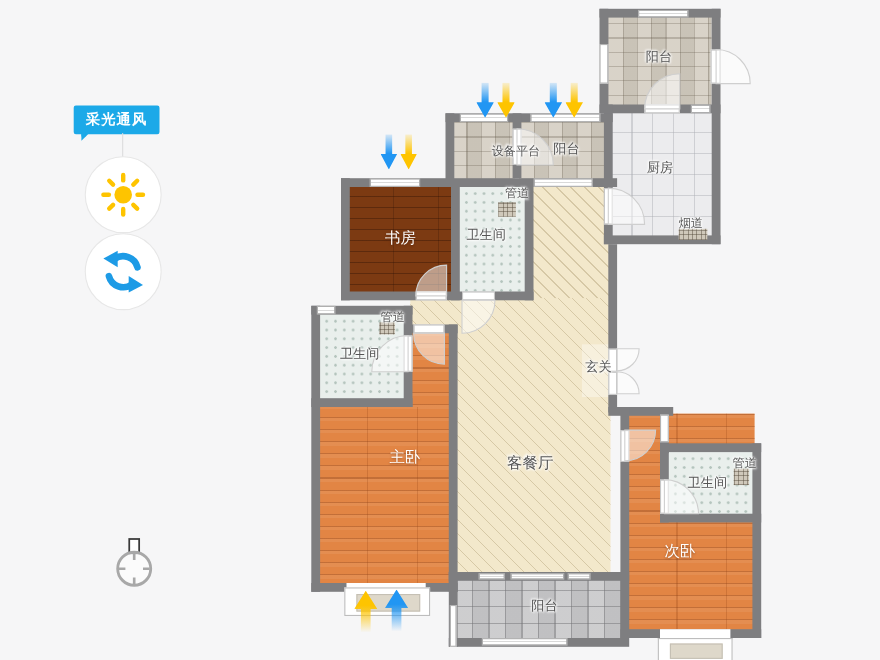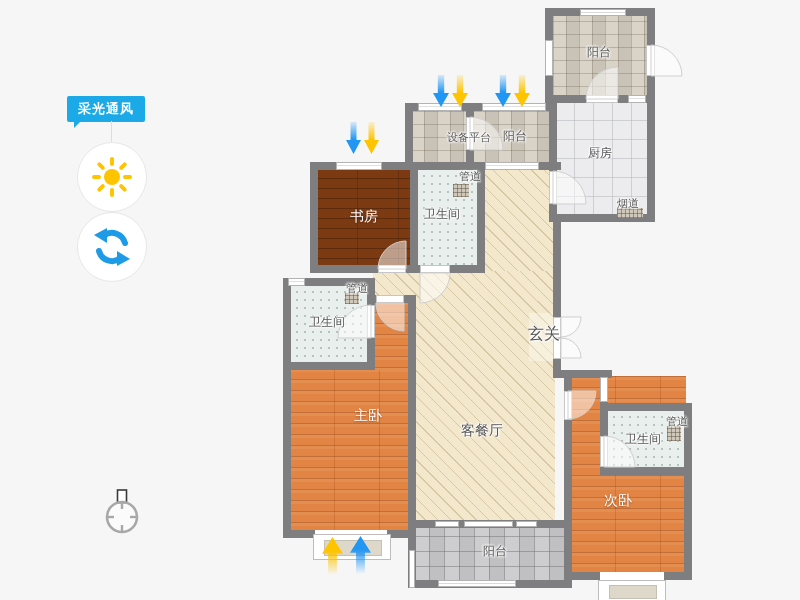--- a/index.html
+++ b/index.html
@@ -81,21 +81,21 @@
   
   .bay{background:#fff;border:1px solid #bdbdbd;}
   .bay>div{position:absolute;background:#ded8ca;border:1px solid #c5c0b4;}
   
   .rl,.rlw{
     transform:translate(-50%,-50%);white-space:nowrap;font-size:12px;color:#555;
     text-shadow:0 0 2px #fff,0 0 3px #fff,1px 1px 2px #fff,-1px -1px 2px #fff;
   }
   .rlw{color:#fff;text-shadow:0 1px 2px rgba(60,20,0,.45);font-size:14px;}
   .s11{font-size:11px;}
-  .s13{font-size:16px;}
+  .s13{font-size:12px;}
   .s14{font-size:14px;}
   
   .ad,.au{pointer-events:none;}
   .ad{clip-path:polygon(50% 100%,0 56%,30% 56%,30% 0,70% 0,70% 56%,100% 56%);}
   .au{clip-path:polygon(50% 0,100% 44%,71% 44%,71% 100%,29% 100%,29% 44%,0 44%);}
   .ab.ad{background:linear-gradient(180deg,rgba(41,150,240,.15) 0,#2196f3 55%);}
   .ay.ad{background:linear-gradient(180deg,rgba(255,199,0,.15) 0,#fec400 55%);}
   .ab.au{background:linear-gradient(180deg,#2196f3 35%,rgba(41,150,240,0) 100%);}
   .ay.au{background:linear-gradient(180deg,#fec400 35%,rgba(255,199,0,0) 100%);}
   svg{display:block;}
@@ -265,21 +265,21 @@
 <span class="abs rl" style="left:515px;top:136px;">阳台</span>
 <span class="abs rl" style="left:600px;top:153px;">厨房</span>
 <span class="abs rl s11" style="left:628px;top:203px;">烟道</span>
 <span class="abs rl s11" style="left:470px;top:176px;">管道</span>
 <span class="abs rlw" style="left:364px;top:217px;">书房</span>
 <span class="abs rl" style="left:442px;top:214px;">卫生间</span>
 <span class="abs rl s11" style="left:357px;top:288px;">管道</span>
 <span class="abs rl" style="left:327px;top:322px;">卫生间</span>
 <span class="abs rl s13" style="left:544px;top:334px;">玄关</span>
 <span class="abs rlw" style="left:368px;top:416px;text-align:center;">主卧</span>
-<span class="abs rl s14" style="left:482px;top:431px;">客餐厅</span>
+<span class="abs rl s14" style="left:482px;top:421px;">客餐厅</span>
 <span class="abs rl s11" style="left:677px;top:421px;">管道</span>
 <span class="abs rl" style="left:643px;top:439px;">卫生间</span>
 <span class="abs rlw" style="left:618px;top:501px;">次卧</span>
 <span class="abs rl" style="left:495px;top:551px;">阳台</span>
 
 <div class="abs ad ab" style="left:346px;top:122px;width:15px;height:32px;"></div>
 <div class="abs ad ay" style="left:364px;top:122px;width:15px;height:32px;"></div>
 <div class="abs ad ab" style="left:433px;top:75px;width:16px;height:32px;"></div>
 <div class="abs ad ay" style="left:452px;top:75px;width:16px;height:32px;"></div>
 <div class="abs ad ab" style="left:495px;top:75px;width:16px;height:32px;"></div>

